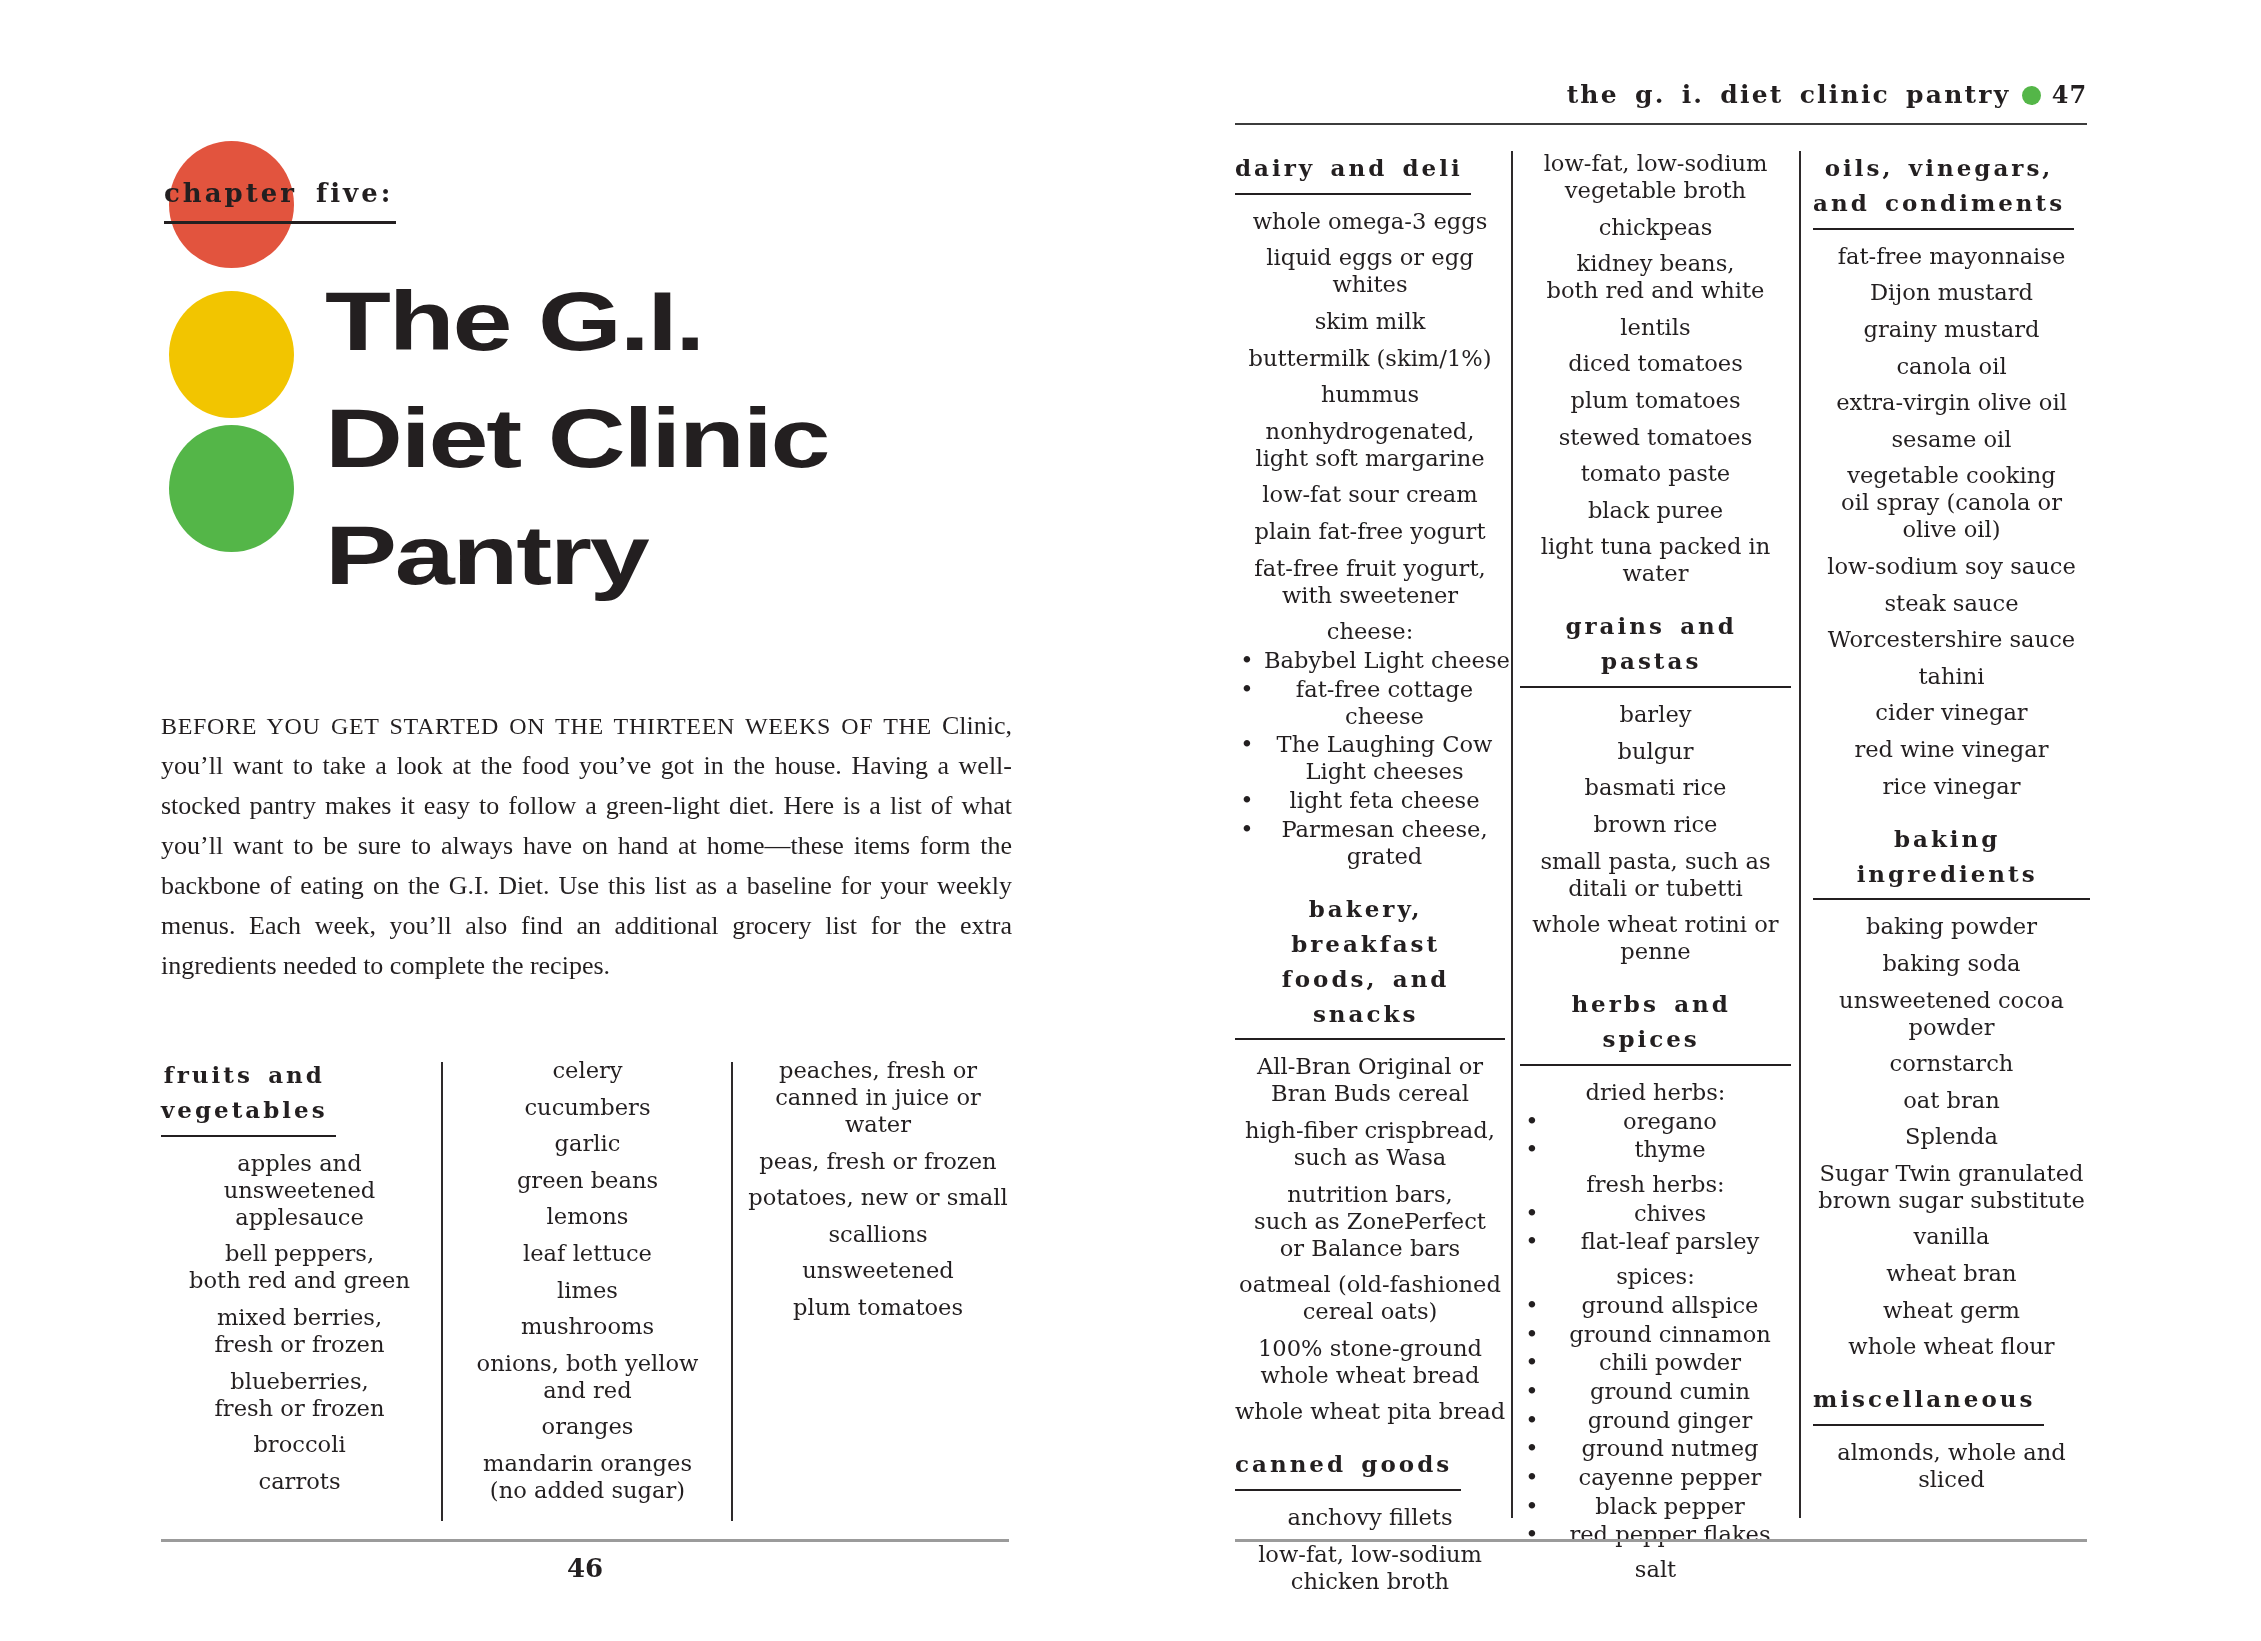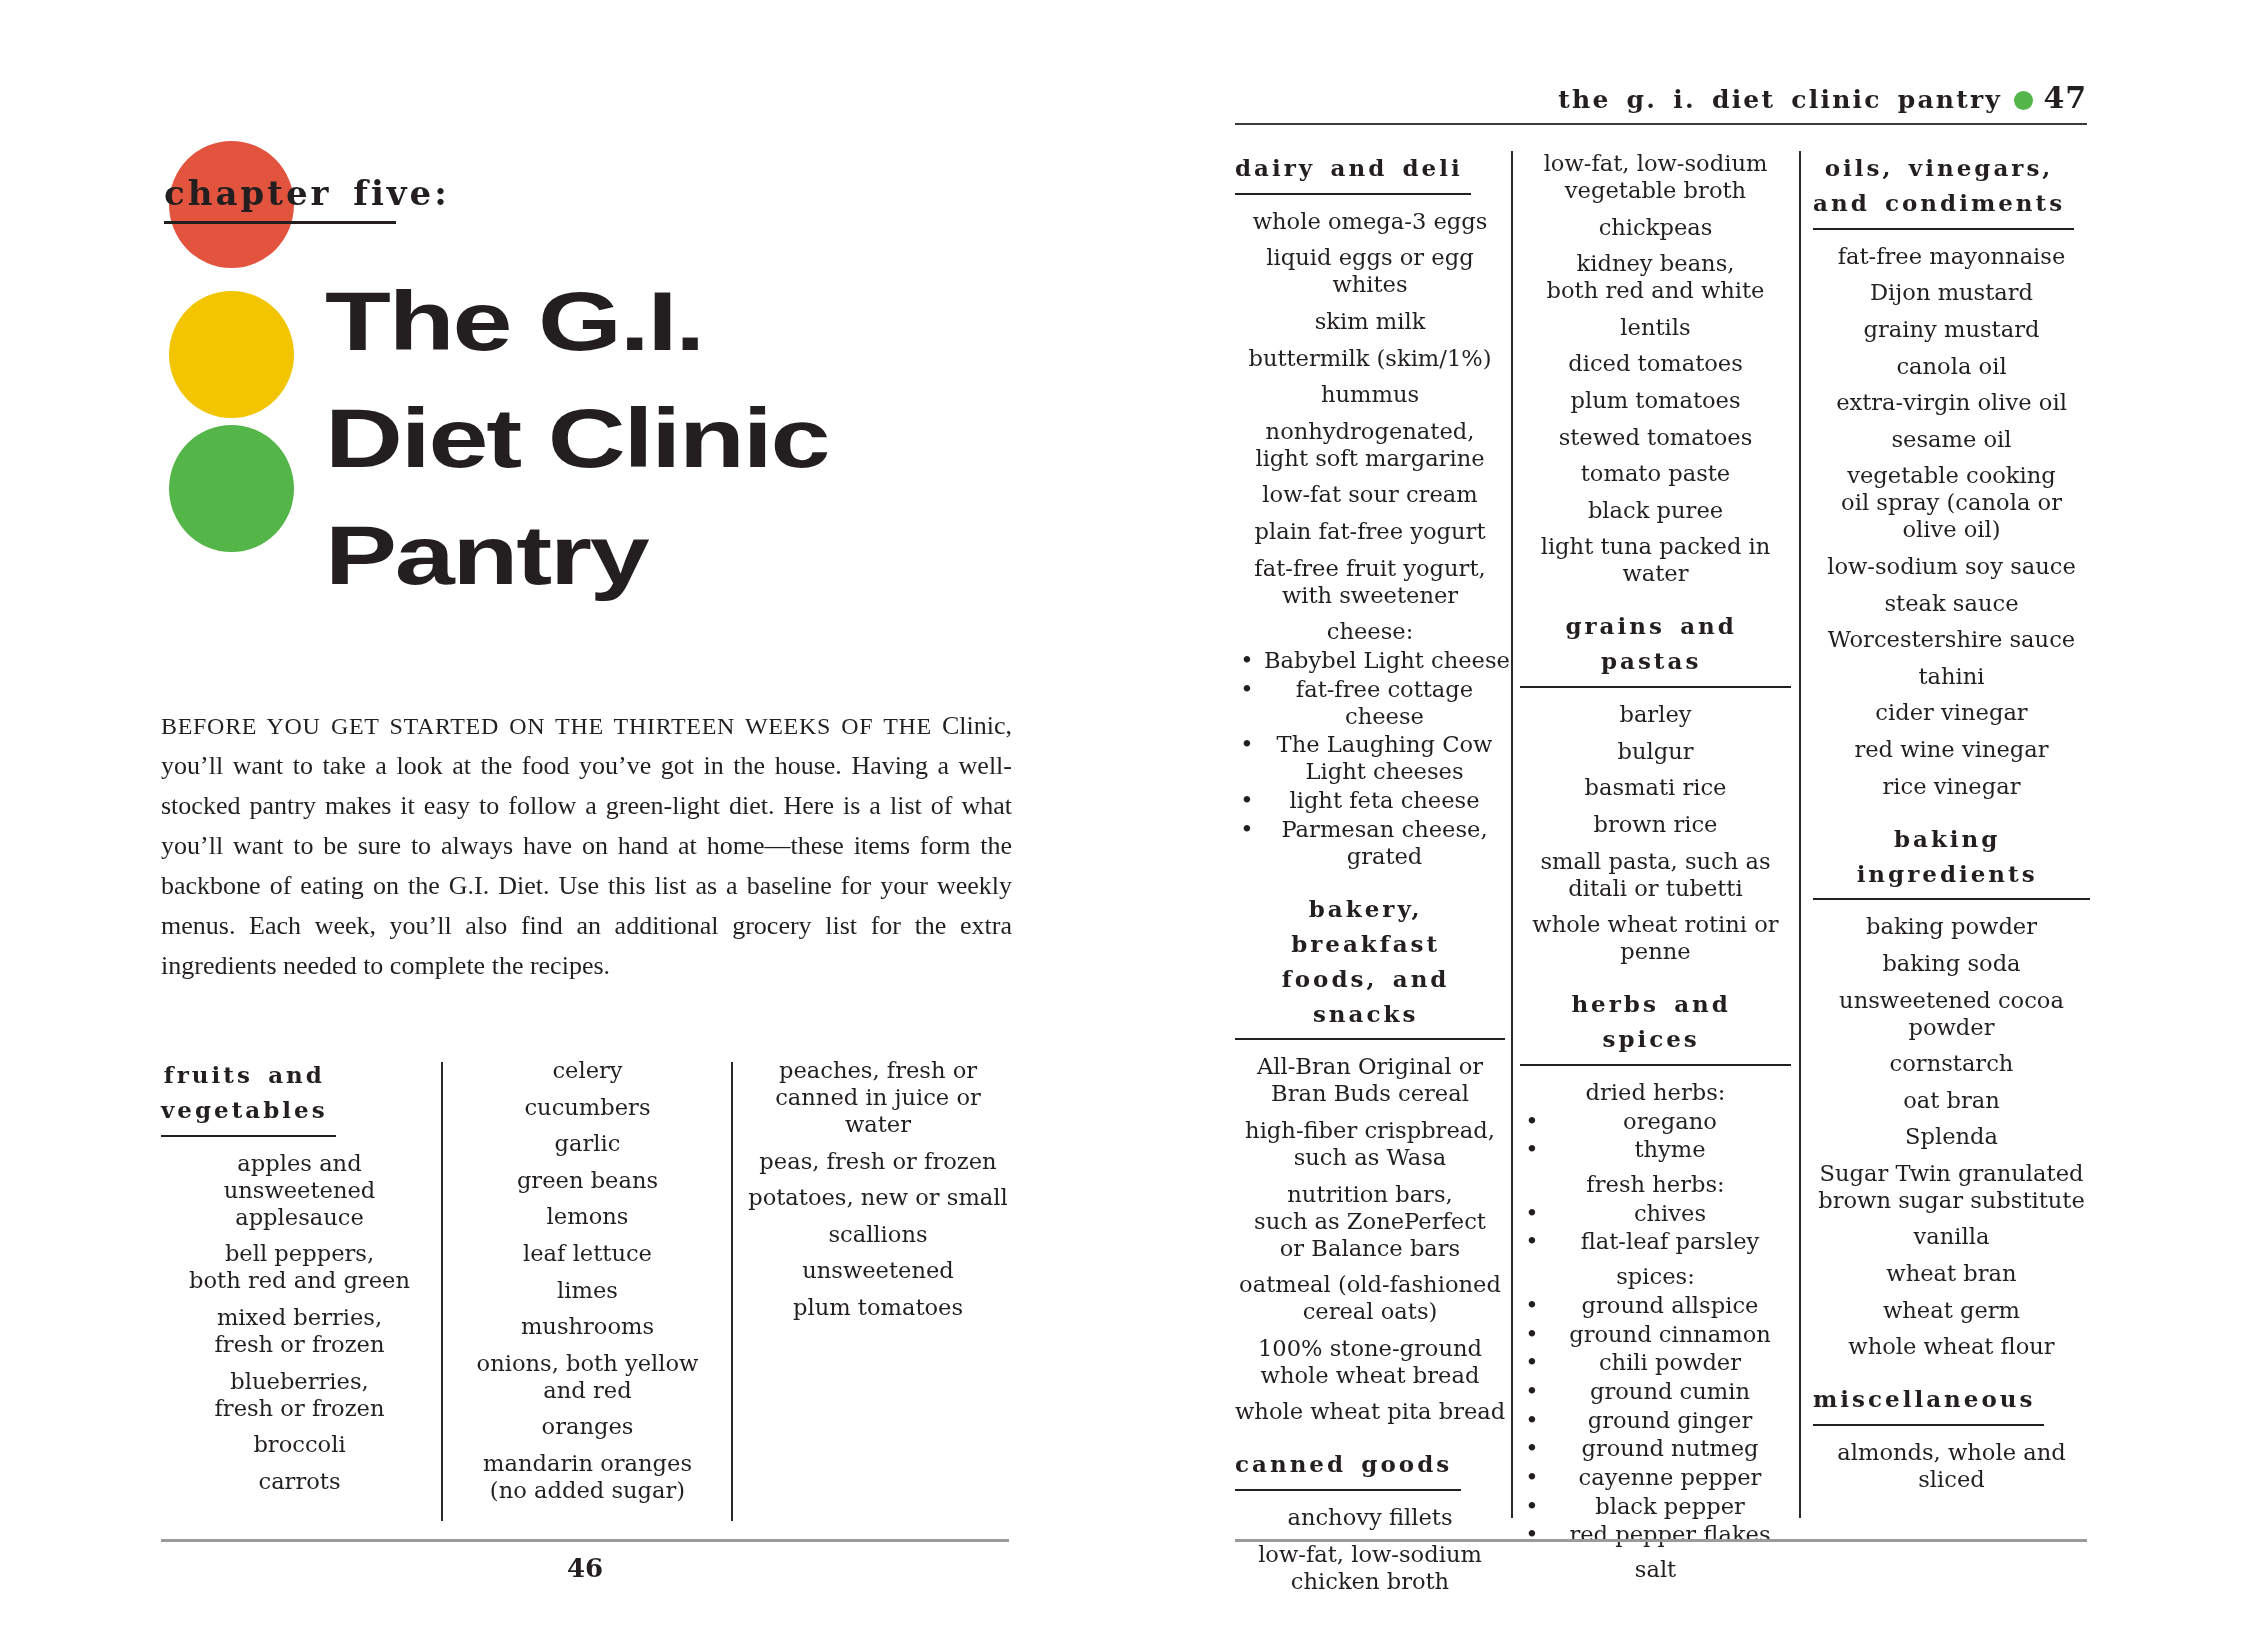--- a/index.html
+++ b/index.html
@@ -5,21 +5,21 @@
   html,body{margin:0;padding:0;background:#e8e8e8;}
   .sheet{position:relative;width:2261px;height:1641px;background:#ffffff;overflow:hidden;
          font-family:"DejaVu Serif",serif;color:#231f20;}
   .abs{position:absolute;}
 
   
   .light{position:absolute;left:169px;width:125px;height:127px;border-radius:50%;}
   #red-light{top:141px;}
   #yellow-light{top:291px;}
   #green-light{top:425px;}
-  #chapter-label{left:164px;top:178px;font-weight:bold;font-size:34px;line-height:30px;
+  #chapter-label{left:164px;top:178px;font-weight:bold;font-size:26px;line-height:30px;
                  letter-spacing:3px;word-spacing:7px;z-index:2;}
   #chapter-rule{left:164px;top:221px;width:232px;height:2.6px;background:#231f20;z-index:2;}
 
   
   #page-title{left:325px;top:263px;font-family:"Liberation Sans",sans-serif;font-weight:bold;
               font-size:83px;line-height:117px;letter-spacing:-1.7px;
               transform:scaleX(1.30);transform-origin:left top;white-space:nowrap;}
 
   
   #intro{left:161px;top:706px;width:851px;font-family:"Liberation Serif",serif;
@@ -46,21 +46,21 @@
 
   .vdiv{position:absolute;width:1.7px;background:#2e2a2b;}
   #ldiv1{left:441px;top:1062px;height:459px;}
   #ldiv2{left:731px;top:1062px;height:459px;}
   #rdiv1{left:1511px;top:151px;height:1367px;}
   #rdiv2{left:1799px;top:151px;height:1367px;}
 
   
   #right-header{left:1235px;top:80px;width:852px;text-align:right;font-weight:bold;
                 font-size:25px;letter-spacing:2.2px;word-spacing:5.2px;white-space:nowrap;}
-  #right-header .pageno{font-size:30px;letter-spacing:0.9px;}
+  #right-header .pageno{font-size:24px;letter-spacing:0.9px;}
   .header-dot{display:inline-block;width:19px;height:19px;border-radius:50%;
               margin:0 10.4px 0 12px;vertical-align:-1.7px;}
   #right-header-rule{left:1235px;top:123px;width:852px;height:1.7px;background:#3c3c3c;}
 
   .footer-rule{position:absolute;top:1539px;height:2.6px;background:#9b9b9b;}
   #left-footer-rule{left:161px;width:848px;}
   #right-footer-rule{left:1235px;width:852px;}
   #left-page-number{left:161px;top:1553px;width:848px;text-align:center;
                     font-weight:bold;font-size:26px;}
 </style>

